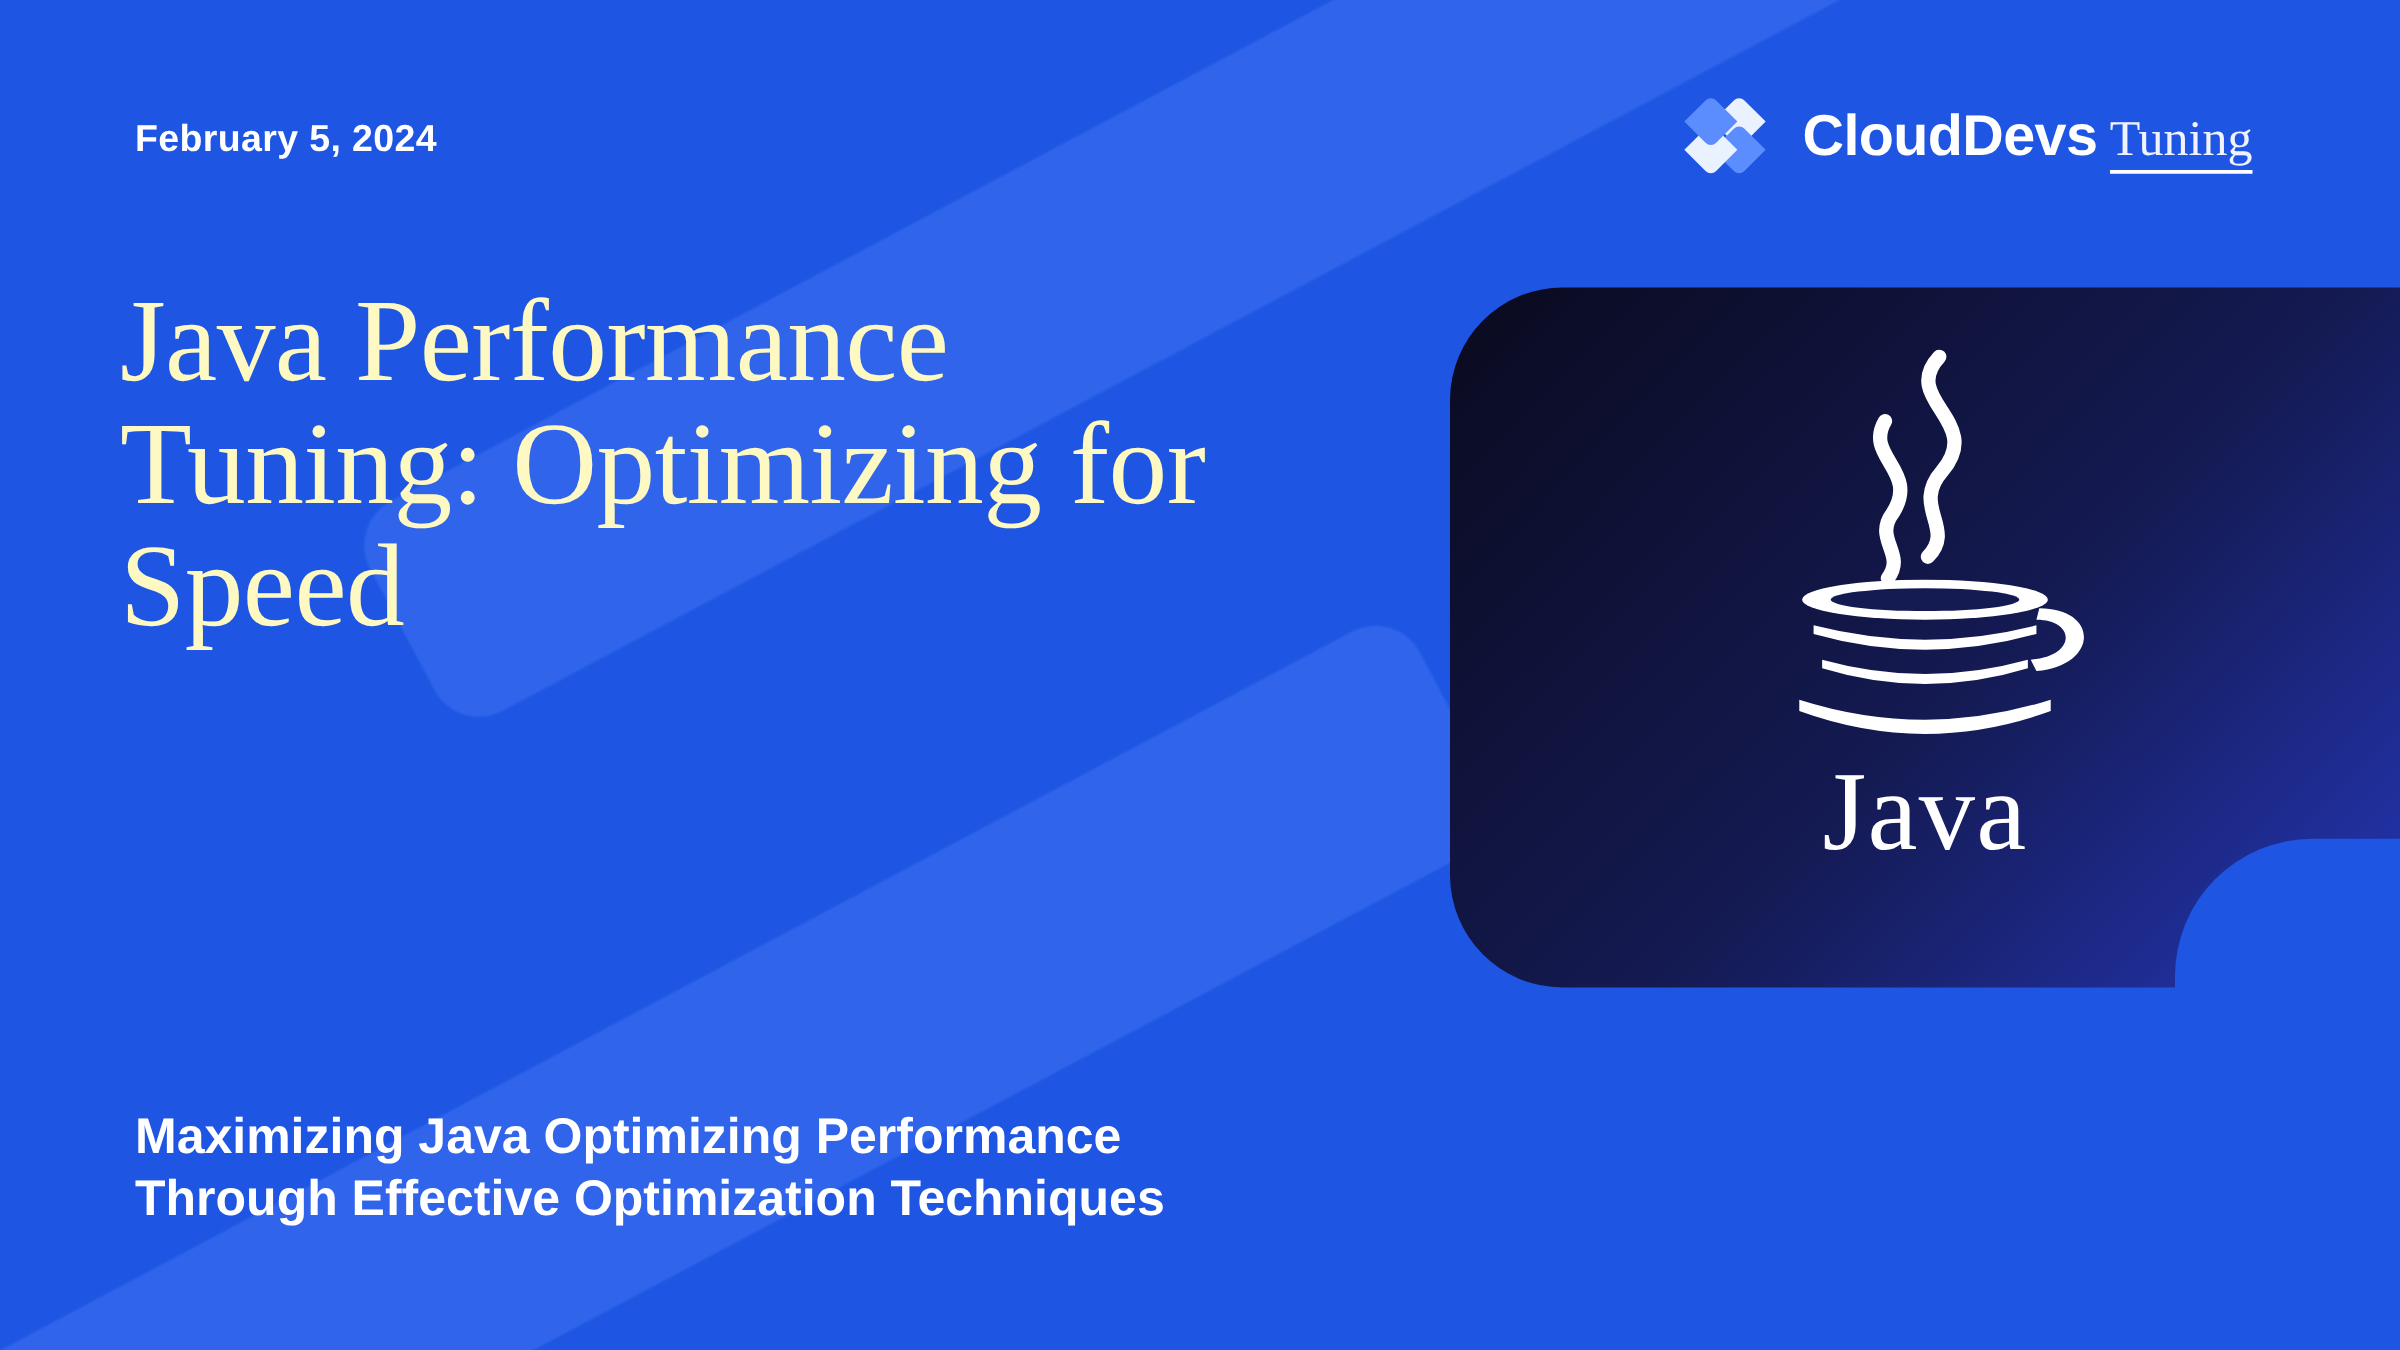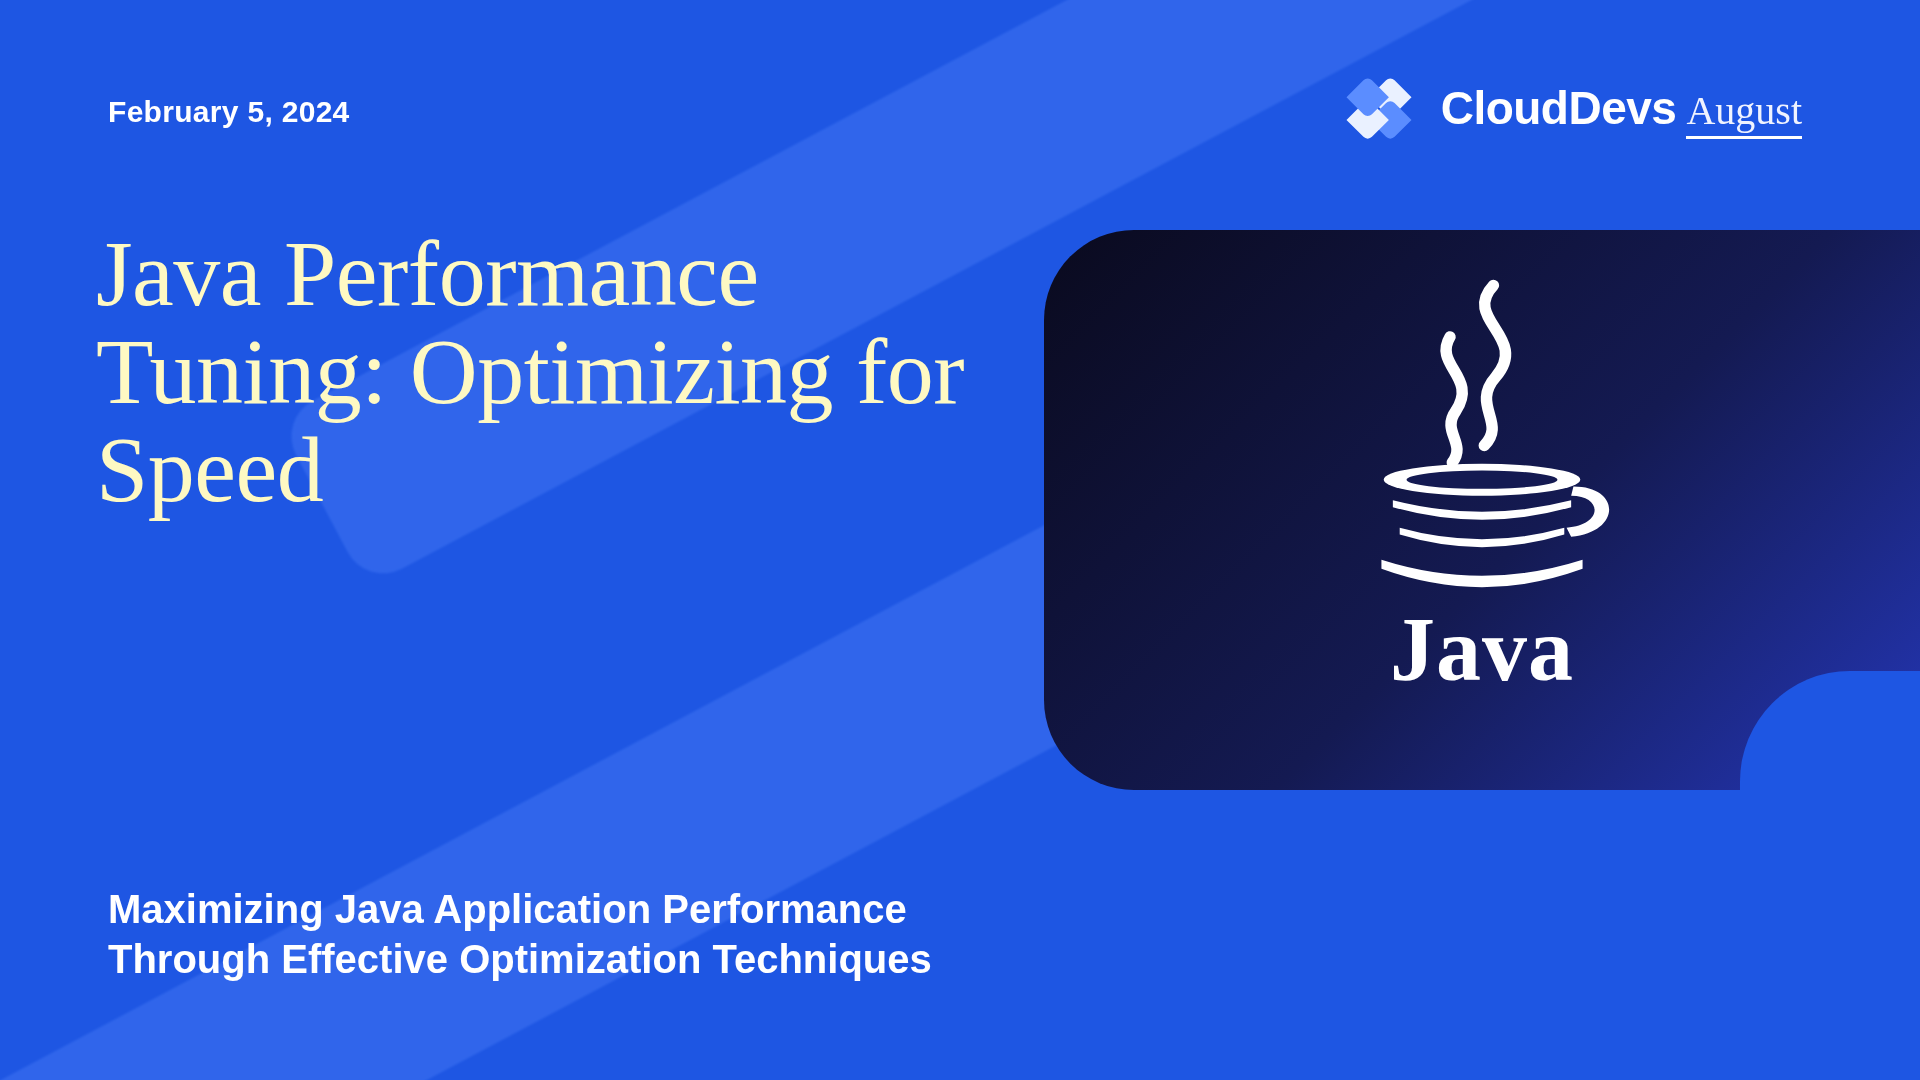--- a/index.html
+++ b/index.html
@@ -110,26 +110,25 @@
     font-family: -apple-system, 'Segoe UI', Arial, sans-serif;
     font-weight: 700;
     font-size: 40px;
     line-height: 1.25;
     color: #ffffff;
   }
   .card {
     position: absolute;
     top: 230px;
     right: 0;
-    width: 876px;
+    width: 760px;
     height: 560px;
     background: linear-gradient(135deg, #0a0a1e 0%, #141a52 55%, #2436b6 100%);
     border-top-left-radius: 90px;
     border-bottom-left-radius: 90px;
-    font-weight: bold;
   }
   .card::after {
     content: "";
     position: absolute;
     right: 0;
     bottom: -1px;
     width: 180px;
     height: 120px;
     background: #1e56e3;
     border-top-left-radius: 110px;
@@ -167,27 +166,27 @@
 
   <div class="brand">
     <div class="brand-logo">
       <div class="petal p1"></div>
       <div class="petal p2"></div>
       <div class="petal p3"></div>
       <div class="petal p4"></div>
     </div>
     <div class="brand-text">
       <span class="brand-main">CloudDevs</span>
-      <span class="brand-sub">August</span>
+      <span class="brand-sub">Tuning</span>
     </div>
   </div>
 
   <h1 class="title">Java Performance Tuning: Optimizing for Speed</h1>
 
-  <div class="subtitle">Maximizing Java Application Performance Through Effective Optimization Techniques</div>
+  <div class="subtitle">Maximizing Java Optimizing Performance Through Effective Optimization Techniques</div>
 
   <div class="card">
     <div class="java-logo">
       <svg viewBox="0 0 256 280" width="300" height="320">
         <g fill="none" stroke="#ffffff" stroke-width="10" stroke-linecap="round">
           <path d="M138 10 C 110 40, 170 55, 140 90 C 118 115, 150 130, 130 150"></path>
           <path d="M100 55 C 85 80, 125 90, 105 120 C 92 138, 115 148, 102 165"></path>
         </g>
         <g fill="#ffffff">
           <ellipse cx="128" cy="180" rx="86" ry="14"></ellipse>

